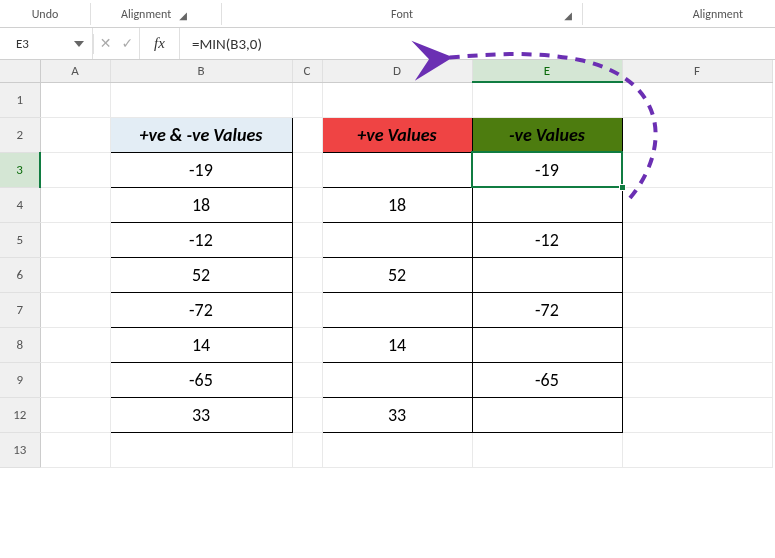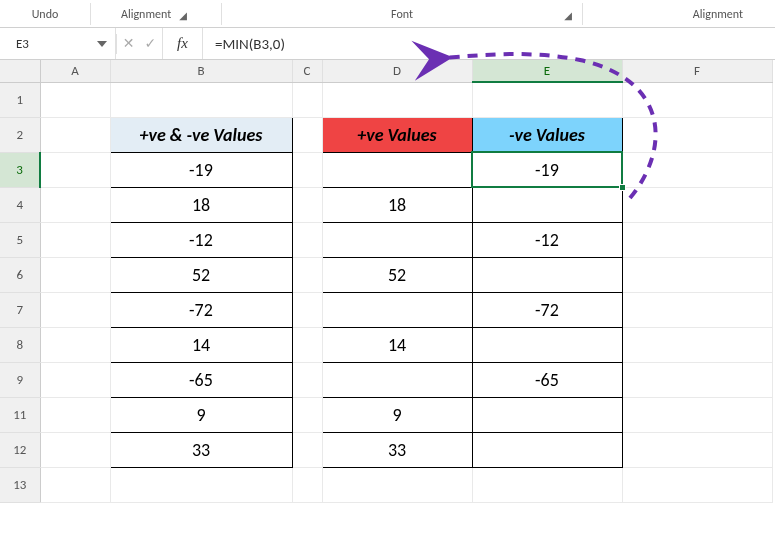--- a/index.html
+++ b/index.html
@@ -4,21 +4,21 @@
 <style>
 * { box-sizing: border-box; margin: 0; padding: 0; }
 body { font-family: "Segoe UI", Calibri, sans-serif; font-size: 14px; background: #fff; width: 775px; height: 558px; overflow: hidden; position: relative; }
 
 .ribbon-row { display: flex; height: 28px; border-bottom: 1px solid #d0d0d0; align-items: center; background: #fff; }
 .ribbon-group { display: flex; align-items: center; justify-content: center; color: #555; font-size: 12px; position: relative; height: 100%; }
 .ribbon-sep { width: 1px; height: 22px; background: #e0e0e0; }
 .launcher { font-size: 10px; color: #666; margin-left: 8px; transform: translateY(2px); }
 
 .formula-row { display: flex; height: 32px; border-bottom: 1px solid #d0d0d0; align-items: center; }
-.name-box { width: 116px; display: flex; align-items: center; justify-content: space-between; padding: 0 8px 0 16px; height: 100%; border-right: 1px solid #e0e0e0; }
+.name-box { width: 93px; display: flex; align-items: center; justify-content: space-between; padding: 0 8px 0 16px; height: 100%; border-right: 1px solid #e0e0e0; }
 .name-val { color: #333; font-size: 13px; }
 .name-chev { border-left: 5px solid transparent; border-right: 5px solid transparent; border-top: 6px solid #666; }
 .fb-icons { width: 46px; height: 100%; display: flex; align-items: center; justify-content: center; gap: 10px; border-right: 1px solid #e0e0e0; }
 .fb-sep { width: 1px; height: 20px; background: #e0e0e0; }
 .fb-x, .fb-v { color: #aaa; font-size: 14px; }
 .fx-box { width: 40px; height: 100%; display: flex; align-items: center; justify-content: center; border-right: 1px solid #e0e0e0; font-style: italic; font-family: "Times New Roman", serif; font-size: 15px; color: #333; }
 .formula-input { flex: 1; padding: 0 12px; font-size: 15px; color: #333; font-family: Calibri, sans-serif; }
 
 .grid-wrap { position: relative; }
 table.grid { border-collapse: collapse; table-layout: fixed; }
@@ -29,21 +29,21 @@
 th.rowh.active { background: #d4e6d4; color: #0b6b0b; border-right: 2px solid #107c41; }
 td.cell { border-right: 1px solid #e9e9e9; border-bottom: 1px solid #e9e9e9; height: 35px; font-size: 18px; text-align: center; vertical-align: middle; position: relative; font-family: Calibri, sans-serif; }
 
 
 .cA { width: 70px; } .cB { width: 182px; } .cC { width: 30px; } .cD { width: 150px; } .cE { width: 150px; } .cF { width: 150px; }
 
 
 .bAll { border: 1px solid #000 !important; }
 .hdrB { background: #e3edf5; font-weight: 700; font-style: italic; }
 .hdrD { background: #ef4444; font-weight: 700; font-style: italic; }
-.hdrE { background: #7dd3fc; font-weight: 700; font-style: italic; }
+.hdrE { background: #4d7c0f; font-weight: 700; font-style: italic; }
 
 
 .selected { outline: 2px solid #107c41; outline-offset: -1px; }
 .fill-handle { position: absolute; right: -4px; bottom: -4px; width: 7px; height: 7px; background: #107c41; border: 1px solid #fff; }
 
 
 .arrow-svg { position: absolute; pointer-events: none; z-index: 10; }
 </style>
 </head>
 <body>
@@ -174,29 +174,20 @@
 <tr>
           <th class="rowh">9</th>
           <td class="cell"></td>
           <td class="cell bAll">-65</td>
           <td class="cell"></td>
           <td class="cell bAll"></td>
           <td class="cell bAll">-65</td>
           <td class="cell"></td>
         </tr>
 <tr>
-          <th class="rowh">11</th>
-          <td class="cell"></td>
-          <td class="cell bAll">9</td>
-          <td class="cell"></td>
-          <td class="cell bAll">9</td>
-          <td class="cell bAll"></td>
-          <td class="cell"></td>
-        </tr>
-<tr>
           <th class="rowh">12</th>
           <td class="cell"></td>
           <td class="cell bAll">33</td>
           <td class="cell"></td>
           <td class="cell bAll">33</td>
           <td class="cell bAll"></td>
           <td class="cell"></td>
         </tr>
 <tr>
           <th class="rowh">13</th>

